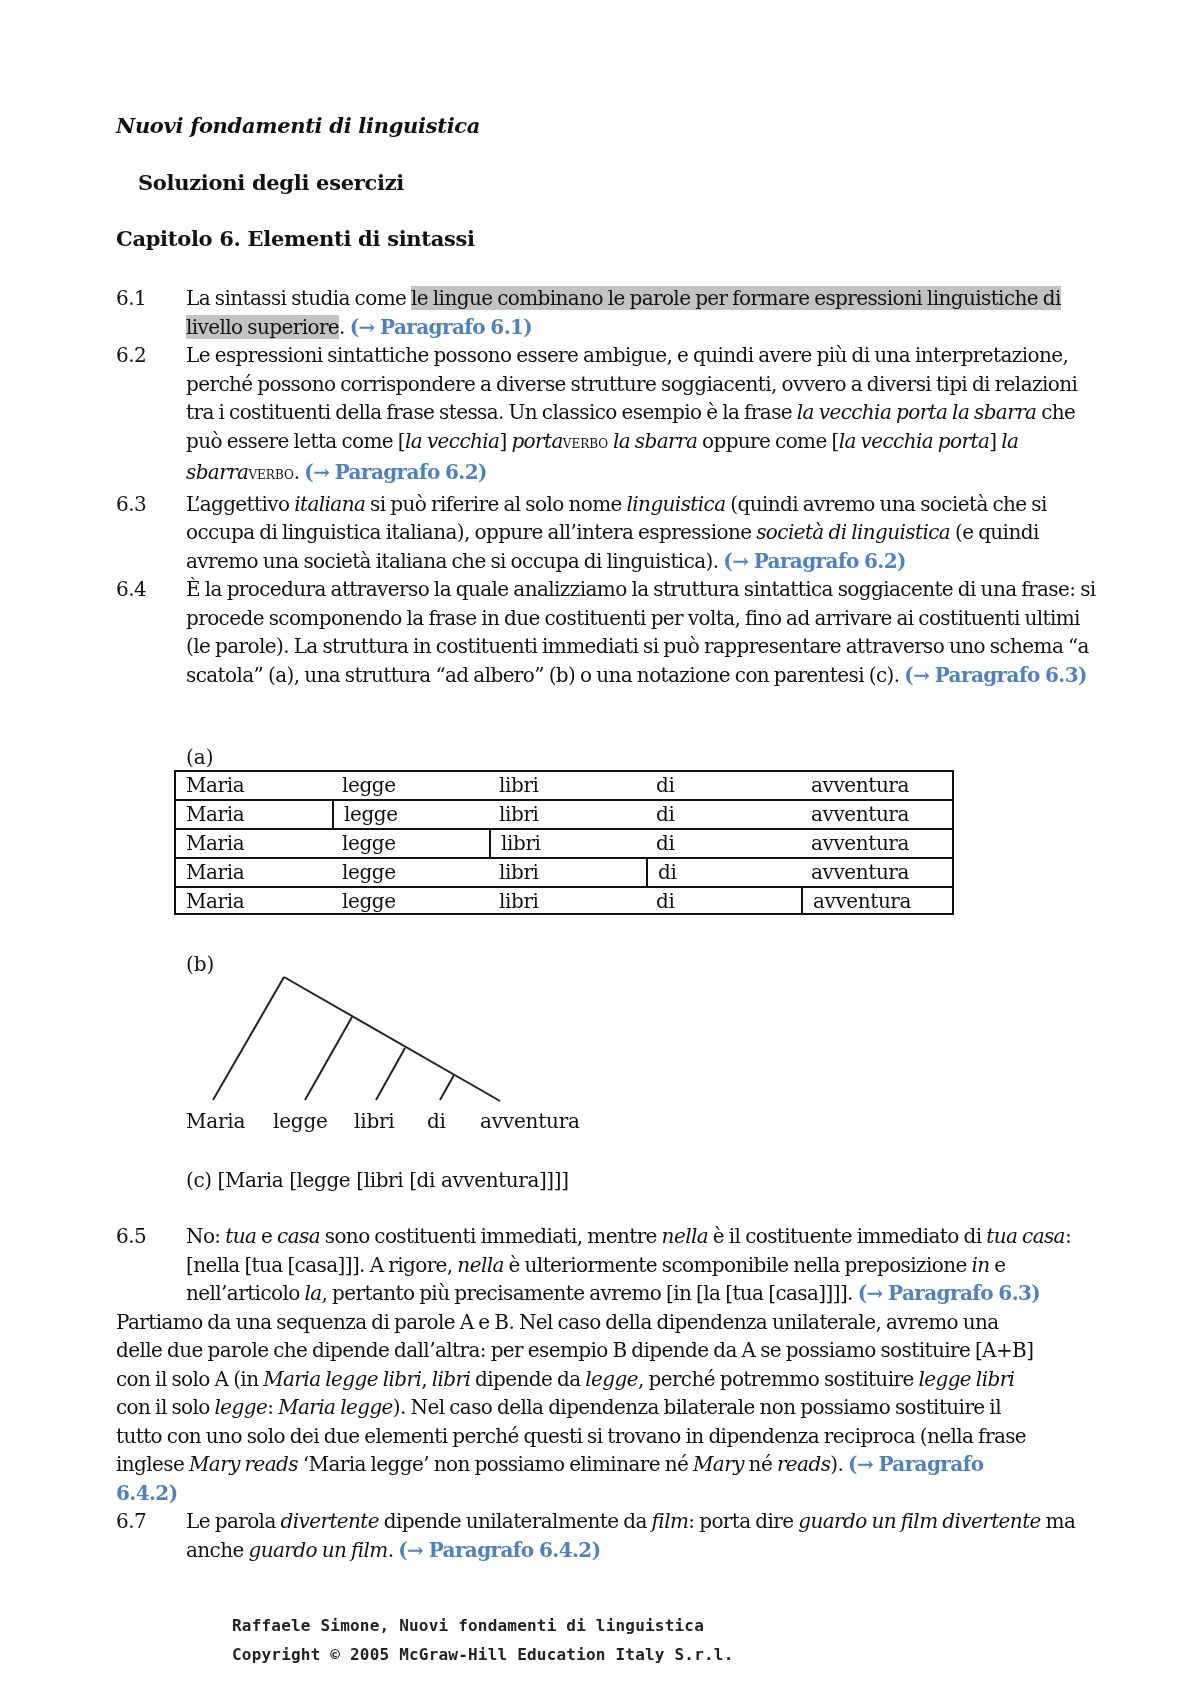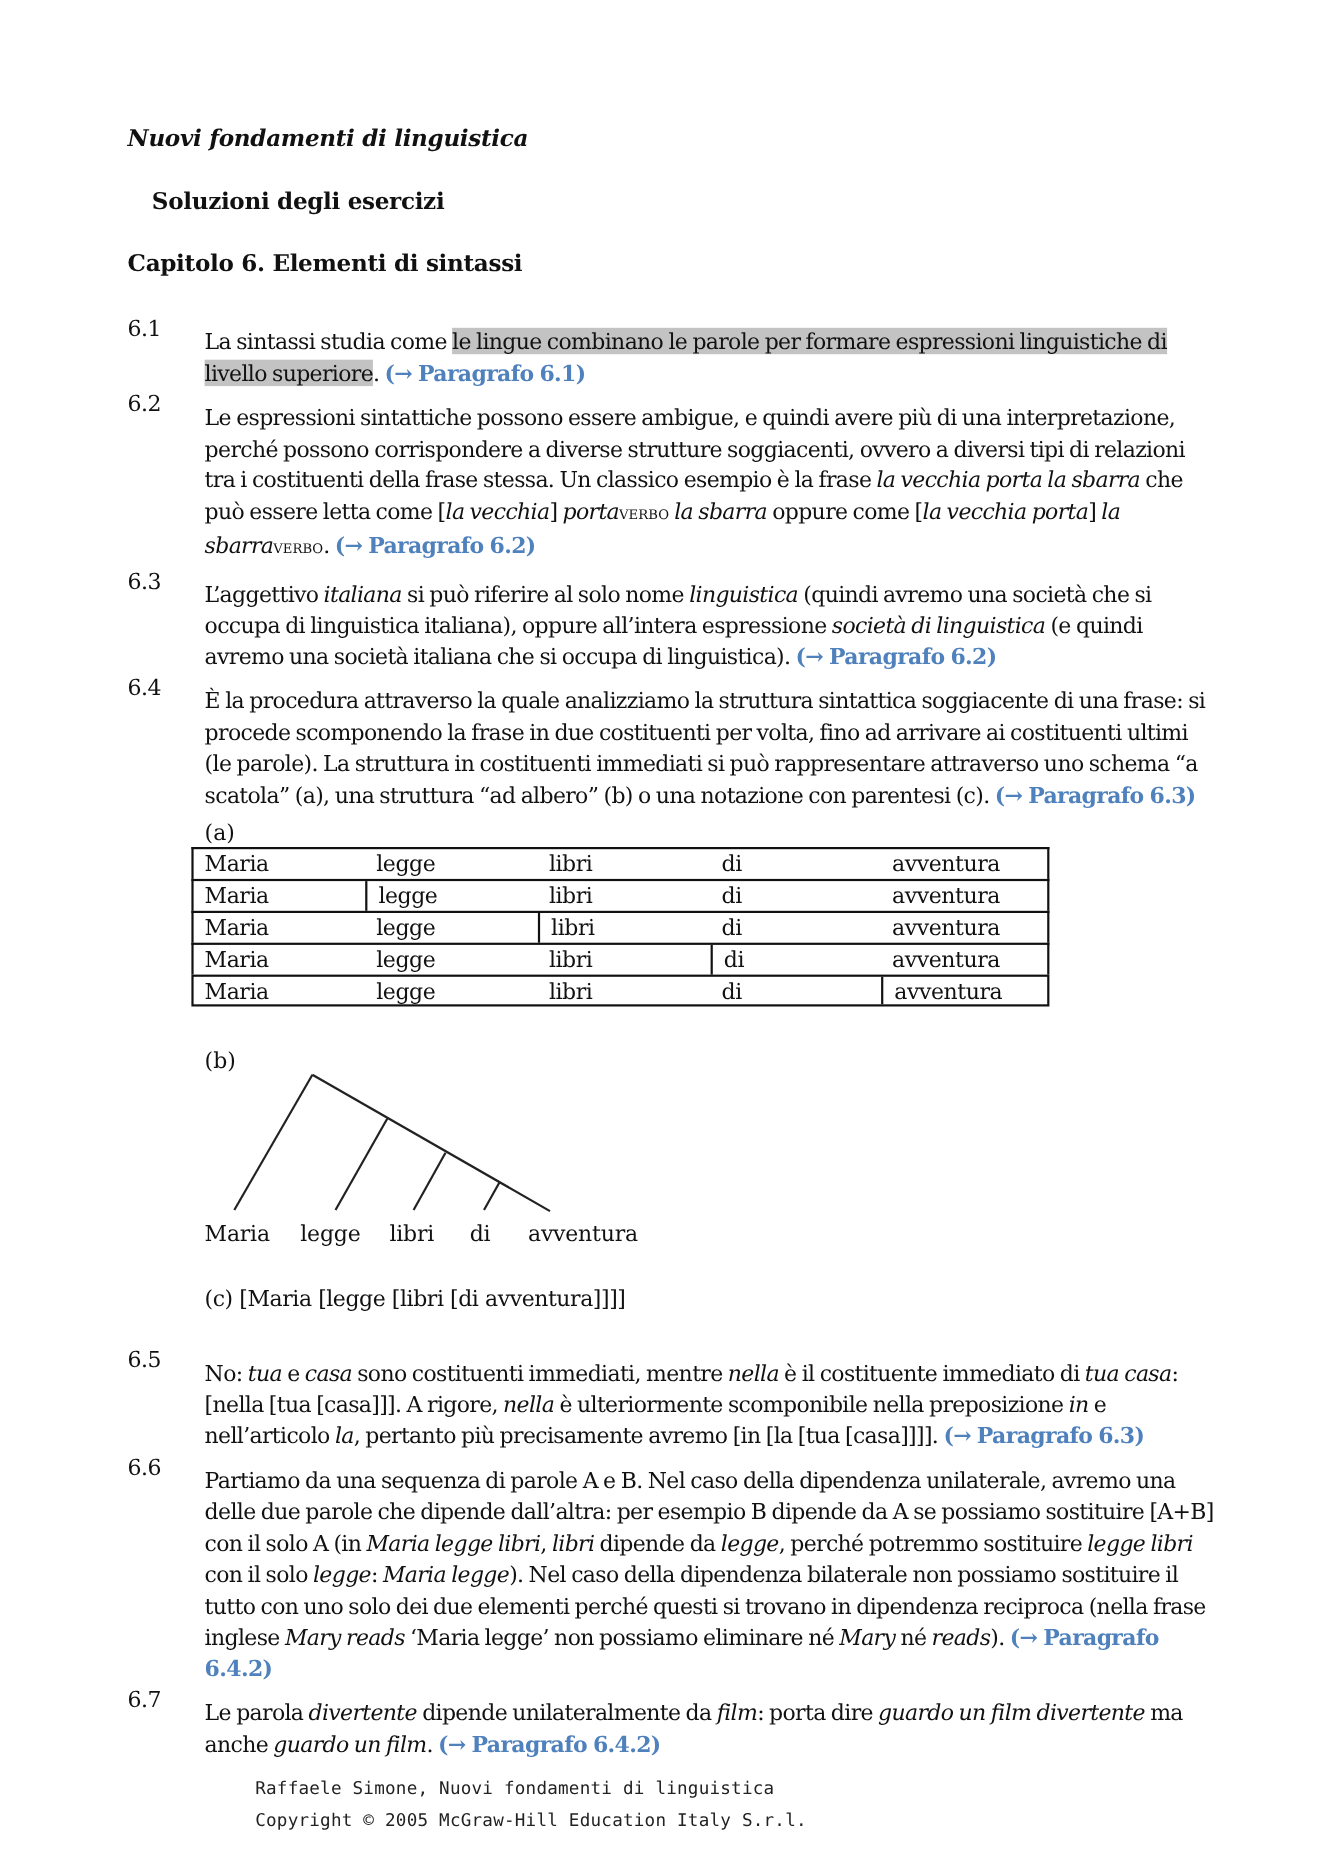--- a/index.html
+++ b/index.html
@@ -6,42 +6,42 @@
   body { width: 1200px; height: 1697px; position: relative; overflow: hidden;
          font-family: "DejaVu Serif", "Liberation Serif", serif; color: #111; }
   .page { position: absolute; left: 0; top: 0; width: 1200px; height: 1647px; }
   .doc-title { position: absolute; left: 116px; top: 113px; font-size: 21px; font-style: italic; font-weight: bold; letter-spacing: -0.3px; }
   .doc-subtitle { position: absolute; left: 116px; top: 170px; font-size: 21px; font-weight: bold; letter-spacing: -0.3px; margin-left: 22px; }
   .doc-chapter { position: absolute; left: 116px; top: 226px; font-size: 21px; font-weight: bold; letter-spacing: -0.3px; text-align: center; }
 
   .items { position: absolute; left: 116px; top: 284px; width: 1000px; }
   .item { position: relative; display: flex; }
   .item-num { width: 70px; flex: none; font-size: 20px; line-height: 28.5px; letter-spacing: -0.5px; }
-  .item-text { width: 920px; font-size: 20px; line-height: 28.5px; letter-spacing: -0.6px; word-spacing: -1px; margin-top: 12px; }
+  .item-text { width: 920px; font-size: 20px; line-height: 28.5px; letter-spacing: -0.6px; word-spacing: -1px; }
   .item-text i { font-style: italic; }
   .hl { background: #c3c3c3; }
   .ref { color: #4f81bd; font-weight: bold; }
   .sub { font-size: 12px; font-variant: small-caps; letter-spacing: 0; }
 
   .fig-label { position: absolute; font-size: 20px; }
   .box-table { position: absolute; left: 174px; top: 770px; width: 780px; border-collapse: collapse; }
   .box-row { display: flex; height: 29px; border: 2px solid #111; border-bottom: none; box-sizing: border-box; }
   .box-row:last-child { border-bottom: 2px solid #111; }
   .box-cell { font-size: 20px; line-height: 26px; padding-left: 10px; box-sizing: border-box; letter-spacing: -0.4px; }
   .box-cell.split { border-left: 2px solid #111; }
   .c1 { width: 156px; } .c2 { width: 157px; } .c3 { width: 157px; } .c4 { width: 155px; } .c5 { width: 151px; }
 
   .tree { position: absolute; left: 160px; top: 960px; width: 460px; height: 180px; }
   .tree-word { position: absolute; top: 1109px; font-size: 20px; letter-spacing: -0.2px; }
 
   .bracket { position: absolute; left: 186px; top: 1168px; font-size: 20px; letter-spacing: -0.4px; }
 
   .items2 { position: absolute; left: 116px; top: 1222px; width: 1000px; }
 
-  .footer { position: absolute; left: 232px; top: 1611px; font-family: "DejaVu Sans Mono", "Liberation Mono", monospace; font-size: 16px; line-height: 29px; color: #222; letter-spacing: 0.2px; }
+  .footer { position: absolute; left: 232px; top: 1611px; font-family: "DejaVu Sans Mono", "Liberation Mono", monospace; font-size: 16px; line-height: 29px; color: #222; letter-spacing: 0.2px; font-weight: bold; }
 </style>
 </head>
 <body>
 
 <div class="page">
 
   <div class="doc-title">Nuovi fondamenti di linguistica</div>
   <div class="doc-subtitle">Soluzioni degli esercizi</div>
   <div class="doc-chapter">Capitolo 6. Elementi di sintassi</div>
 
@@ -124,21 +124,20 @@
   <div class="bracket">(c) [Maria [legge [libri [di avventura]]]]</div>
 
   <div class="items2">
 
     <div class="item">
       <div class="item-num">6.5</div>
       <div class="item-text"><span>No: </span><i>tua</i><span> e </span><i>casa</i><span> sono costituenti immediati, mentre </span><i>nella</i><span> è il costituente immediato di </span><i>tua casa</i><span>: [nella [tua [casa]]]. A rigore, </span><i>nella</i><span> è ulteriormente scomponibile nella preposizione </span><i>in</i><span> e nell’articolo </span><i>la</i><span>, pertanto più precisamente avremo [in [la [tua [casa]]]]. </span><span class="ref">(→ Paragrafo 6.3)</span></div>
     </div>
 
     <div class="item">
-      <div class="item-num">6.6</div>
       <div class="item-text"><span>Partiamo da una sequenza di parole A e B. Nel caso della dipendenza unilaterale, avremo una delle due parole che dipende dall’altra: per esempio B dipende da A se possiamo sostituire [A+B] con il solo A (in </span><i>Maria legge libri</i><span>, </span><i>libri</i><span> dipende da </span><i>legge</i><span>, perché potremmo sostituire </span><i>legge libri</i><span> con il solo </span><i>legge</i><span>: </span><i>Maria legge</i><span>). Nel caso della dipendenza bilaterale non possiamo sostituire il tutto con uno solo dei due elementi perché questi si trovano in dipendenza reciproca (nella frase inglese </span><i>Mary reads</i><span> ‘Maria legge’ non possiamo eliminare né </span><i>Mary</i><span> né </span><i>reads</i><span>). </span><span class="ref">(→ Paragrafo 6.4.2)</span></div>
     </div>
 
     <div class="item">
       <div class="item-num">6.7</div>
       <div class="item-text"><span>Le parola </span><i>divertente</i><span> dipende unilateralmente da </span><i>film</i><span>: porta dire </span><i>guardo un film divertente</i><span> ma anche </span><i>guardo un film</i><span>. </span><span class="ref">(→ Paragrafo 6.4.2)</span></div>
     </div>
   </div>
 
   <div class="footer">

